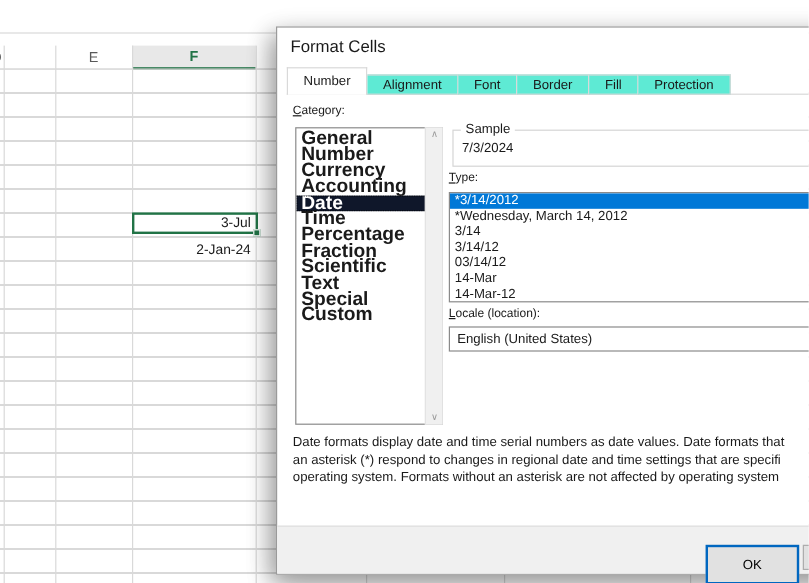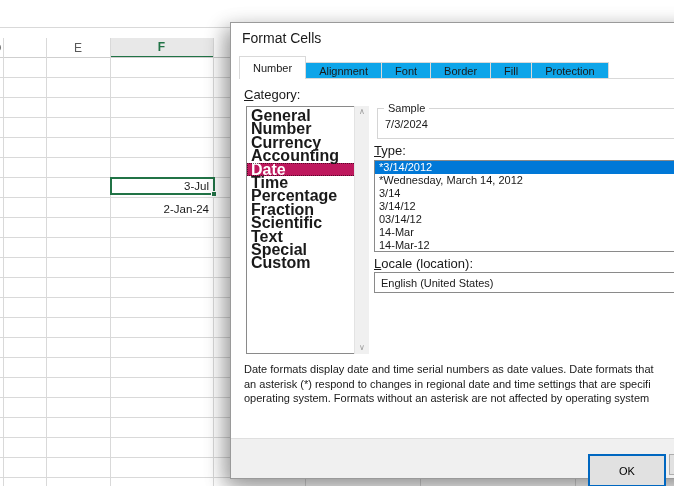--- a/index.html
+++ b/index.html
@@ -25,32 +25,32 @@
   .cell-below { position:absolute; left:110px; top:199px; width:103px; height:19px; font-size:11.5px; color:#1a1a1a;
                 display:flex; align-items:center; justify-content:flex-end; padding-right:4px;text-align:center; }
 
   
   #dialog { position:absolute; left:230px; top:22px; width:480px; height:457px; background:#fff;
             border:1px solid #9a9a9a; box-shadow:-6px 6px 18px rgba(0,0,0,.28), 0 10px 24px rgba(0,0,0,.22);
             font-size:11px; color:#1a1a1a; }
   .dlg-title { position:absolute; left:11px; top:7px; font-size:14px; color:#1a1a1a; }
   .tab-hairline { position:absolute; left:8px; right:0; top:55px; height:1px; background:#d9d9d9; }
   .tabs { position:absolute; left:8px; top:33px; height:23px; display:flex; align-items:flex-end; }
-  .tab { height:17px; padding:0 13px; display:flex; align-items:center; background:#0ea5e9;
+  .tab { height:17px; padding:0 13px; display:flex; align-items:center; background:#5eead4;
          border:1px solid #d9d9d9; border-left:none; font-size:11px; color:#1a1a1a; cursor:default; }
   .tab:first-child { border-left:1px solid #d9d9d9; }
   .tab.active { height:23px; background:#fff; border:1px solid #d9d9d9; border-bottom:none; position:relative; z-index:2; }
 
-  .field-label { position:absolute; font-size:13px; color:#1a1a1a; }
+  .field-label { position:absolute; font-size:10px; color:#1a1a1a; }
   .mn { text-decoration:underline; }
 
   .cat-list { position:absolute; left:15px; top:83px; width:123px; height:248px; background:#fff;
               border:1px solid #8a8a8a; list-style:none; overflow:hidden; padding-top:2px; }
   .cat-list li { height:13.4px; line-height:13.4px; padding-left:4px; font-size:16px; white-space:nowrap;font-weight:bold; }
-  .cat-list li.selected { background:#be185d; color:#fff; outline:1px dotted rgba(0,0,0,.55); outline-offset:-1px; }
+  .cat-list li.selected { background:#0f172a; color:#fff; outline:1px dotted rgba(0,0,0,.55); outline-offset:-1px; }
   .cat-scroll { position:absolute; right:0; top:0; bottom:0; width:15px; background:#f0f0f0;
                 border-left:1px solid #e3e3e3; display:flex; flex-direction:column; justify-content:space-between;
                 align-items:center; padding:2px 0; }
   .scroll-arrow { font-size:8px; color:#9a9a9a; line-height:8px; }
   .cat-list-wrap { position:absolute; left:15px; top:83px; width:123px; height:248px; }
   .cat-list-wrap ul { position:absolute; inset:0; right:15px; }
 
   .sample-box { position:absolute; left:146px; top:85px; width:326px; height:31px; border:1px solid #d5d5d5; }
   .sample-legend { position:absolute; left:6px; top:-7px; background:#fff; padding:0 4px; font-size:11px; }
   .sample-value { position:absolute; left:7px; top:9px; font-size:11px; }

